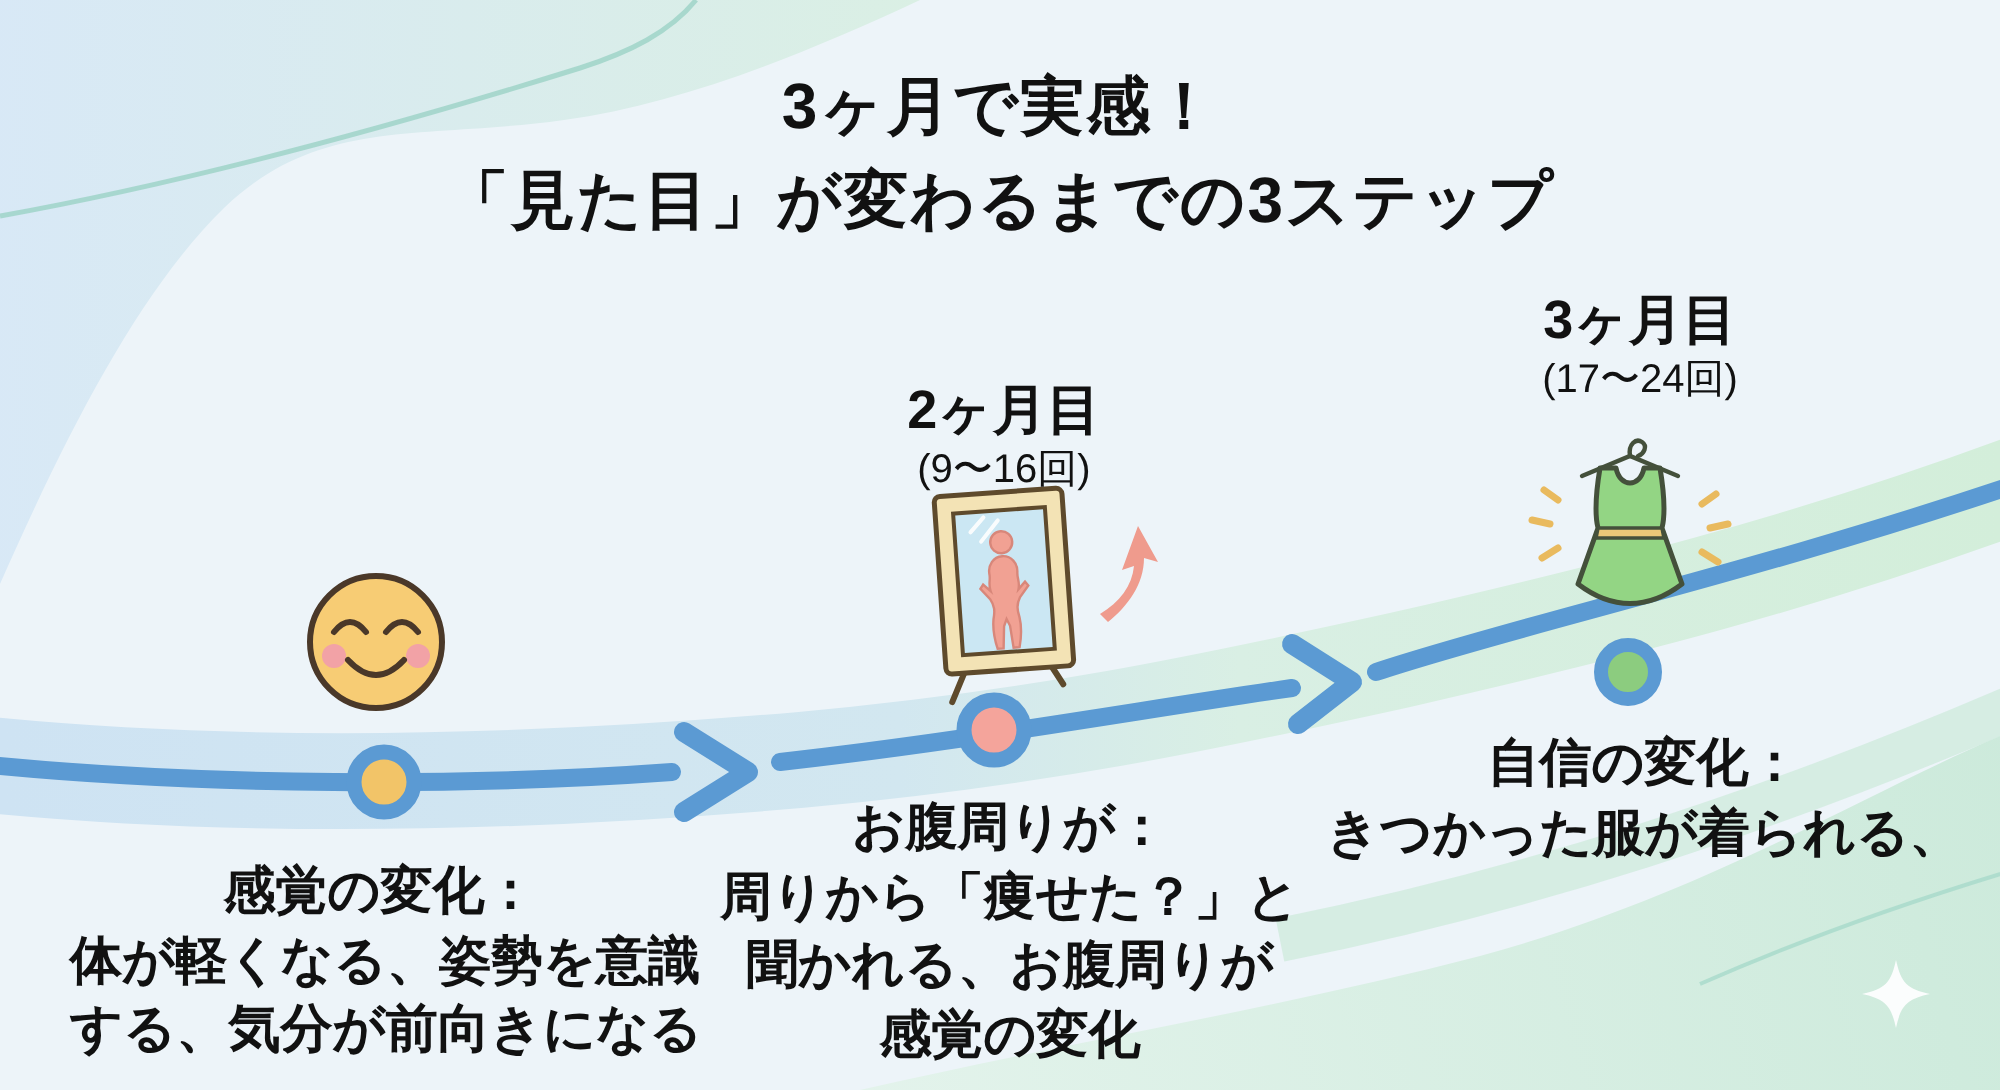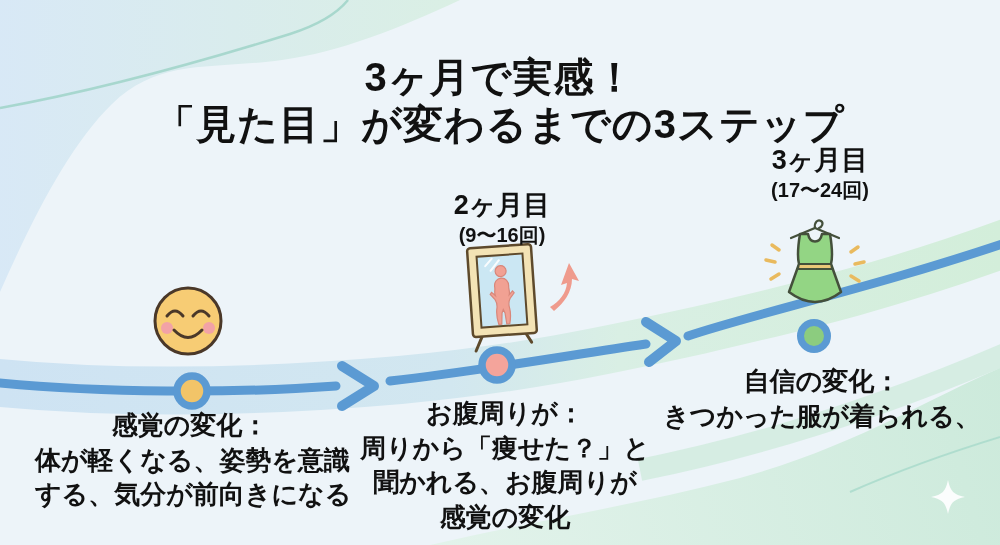--- a/index.html
+++ b/index.html
@@ -8,30 +8,30 @@
     width:1000px;height:545px;
     overflow:hidden;
     background:#EDF4F9;
     font-family:"Liberation Sans","DejaVu Sans",sans-serif;
     color:#111111;
   }
   .bg-svg{position:absolute;left:0;top:0;z-index:1;}
   .txt{position:absolute;z-index:3;text-align:center;}
   .title{
     left:0;right:0;top:30px;
-    font-size:40px;font-weight:800;line-height:47px;
-    letter-spacing:1px;color:#111111;margin-top:24px;
+    font-size:32px;font-weight:800;line-height:47px;
+    letter-spacing:1px;color:#111111;
   }
   .step-head .month{font-size:27px;font-weight:800;line-height:34px;text-align:center;}
-  .step-head .sessions{font-size:20px;font-weight:700;line-height:26px;}
+  .step-head .sessions{font-size:20px;font-weight:400;line-height:26px;}
   .step-desc{font-size:26px;font-weight:700;line-height:34.5px;white-space:nowrap;}
   .head-1{left:60px;top:203px;width:260px;}
   .head-2{left:372px;top:171px;width:260px;margin-top:17px;}
   .head-3{left:690px;top:143px;width:260px;}
-  .desc-1{left:35px;top:408px;width:310px;}
+  .desc-1{left:35px;top:428px;width:310px;}
   .desc-2{left:350px;top:396px;width:310px;}
   .desc-3{left:652px;top:364px;width:340px;}
 </style>
 </head>
 <body>
 
 <div class="canvas">
 
   <svg class="bg-svg" width="1000" height="545" viewBox="0 0 1000 545">
     <defs>

